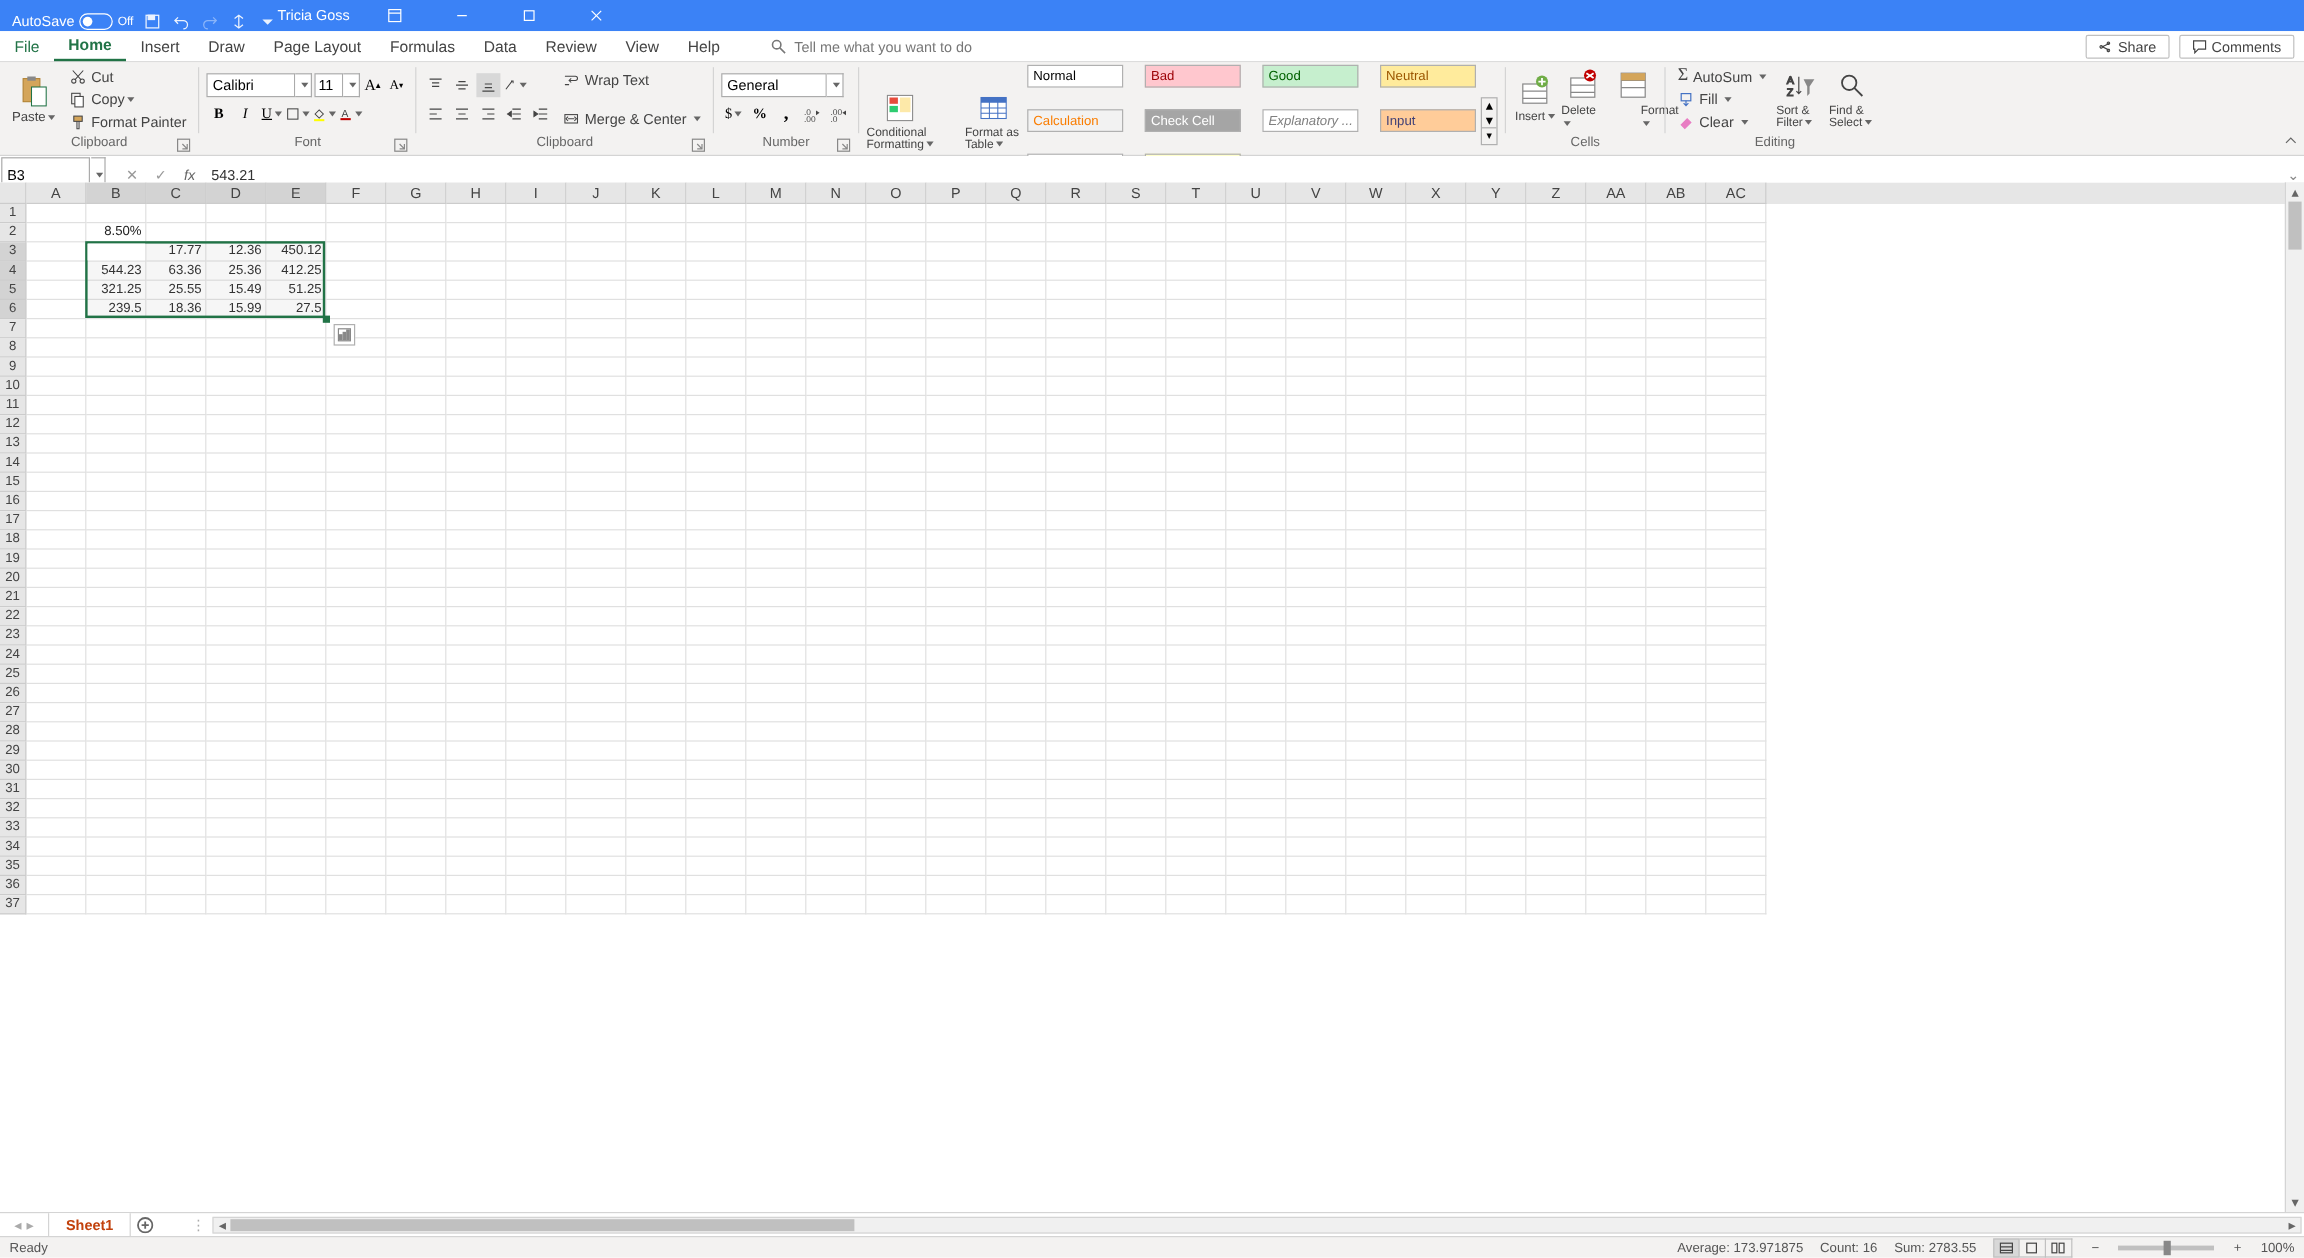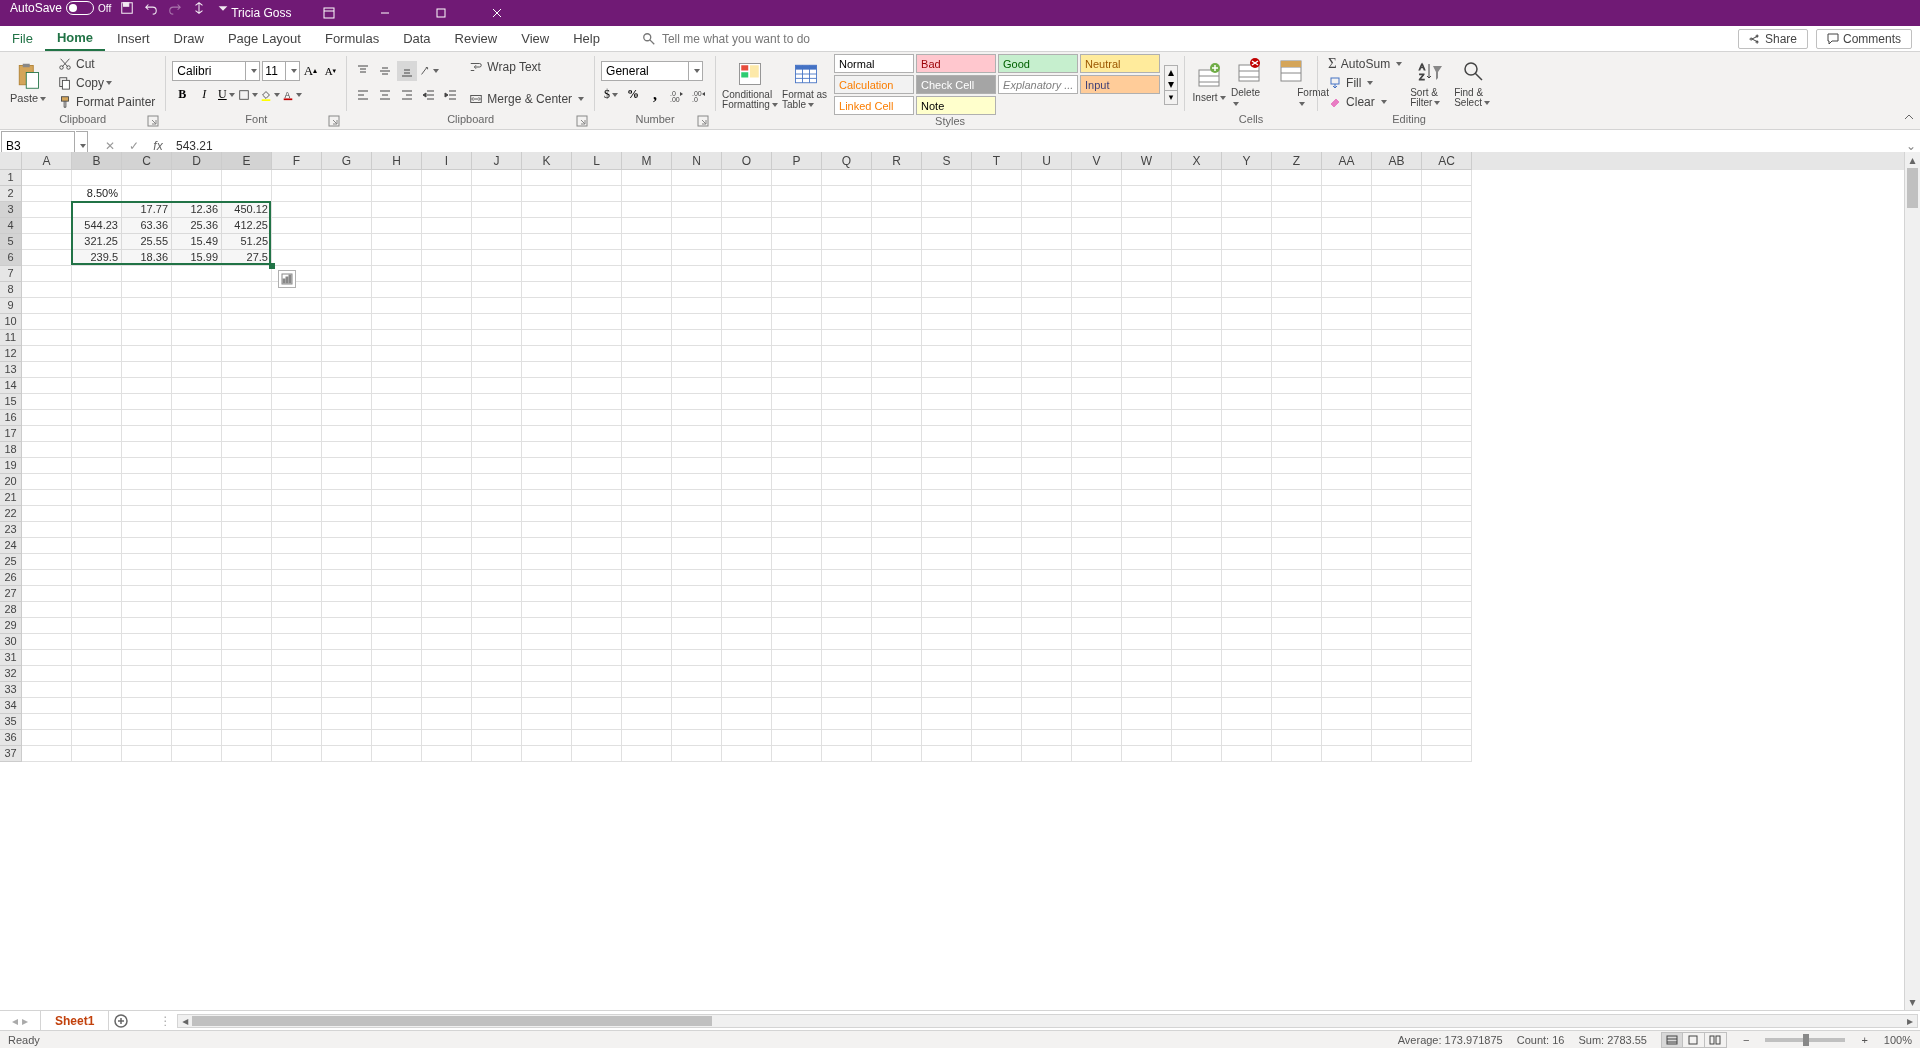--- a/index.html
+++ b/index.html
@@ -1,19 +1,19 @@
 <!DOCTYPE html>
 <html><head>
 <meta charset="utf-8">
 <style>
 * { margin: 0; padding: 0; box-sizing: border-box; font-family: 'Segoe UI', Tahoma, sans-serif; }
 body { background: #fff; overflow: hidden; font-size: 12px; user-select: none; }
 
 
-.title-bar { height: 26px; background: #701a75; display: flex; align-items: flex-start; color: #fff; font-size: 12px; }
+.title-bar { height: 26px; background: #3b82f6; display: flex; align-items: flex-end; color: #fff; font-size: 12px; }
 .title-left { display: flex; align-items: center; gap: 8px; padding-left: 10px; }
 .autosave { display: flex; align-items: center; gap: 4px; }
 .toggle-off { width: 28px; height: 14px; border: 1px solid #fff; border-radius: 8px; position: relative; }
 .toggle-off::after { content: ''; position: absolute; width: 8px; height: 8px; background: #fff; border-radius: 50%; top: 2px; left: 2px; }
 .qat-icon { width: 16px; height: 16px; display: flex; align-items: center; justify-content: center; cursor: pointer; opacity: .9; }
 .qat-icon svg { width: 14px; height: 14px; }
 .title-center { flex: 1; text-align: center; }
 .title-right { display: flex; align-items: center; gap: 20px; padding-right: 4px; }
 .win-btn { width: 36px; height: 26px; display: flex; align-items: center; justify-content: center; cursor: pointer; }
 
@@ -42,21 +42,21 @@
 .row-item { display: flex; align-items: center; gap: 4px; padding: 1px 4px; cursor: pointer; font-size: 12px; color: #444; height: 18px; }
 .row-item svg { width: 14px; height: 14px; }
 .mini-btn { width: 20px; height: 20px; display: flex; align-items: center; justify-content: center; cursor: pointer; }
 .mini-btn svg { width: 14px; height: 14px; }
 .font-sel { display: flex; align-items: center; }
 .font-name { width: 74px; height: 20px; border: 1px solid #ababab; background: #fff; padding-left: 4px; display: flex; align-items: center; font-size: 12px; }
 .font-dd { width: 14px; height: 20px; border: 1px solid #ababab; border-left: 0; background: #fff; display: flex; align-items: center; justify-content: center; cursor: pointer; }
 .font-size { width: 24px; height: 20px; border: 1px solid #ababab; background: #fff; padding-left: 2px; display: flex; align-items: center; font-size: 12px; margin-left: 2px; }
 .num-fmt { width: 88px; height: 20px; border: 1px solid #ababab; background: #fff; padding-left: 4px; display: flex; align-items: center; font-size: 12px; }
 .style-cell { width: 80px; height: 19px; border: 1px solid #b0b0b0; display: flex; align-items: center; padding-left: 4px; font-size: 11px; cursor: pointer; }
-.style-grid { display: grid; grid-template-columns: repeat(4, 80px); grid-template-rows: 19px 19px; gap: 2px; }
+.style-grid { display: grid; grid-template-columns: repeat(4, 80px); grid-template-rows: 19px 19px; gap: 18px; }
 .collapse-ribbon { position: absolute; bottom: 2px; right: 4px; cursor: pointer; }
 
 
 .fbar-wrap { display: flex; height: 32px; border-bottom: 1px solid #d4d4d4; align-items: stretch; background: #fff; position:relative; }
 .name-box { width: 74px; border: 1px solid #ababab; margin: 1px; display: flex; align-items: center; padding-left: 4px; background: #fff; }
 .name-dd { width: 12px; display: flex; align-items: center; justify-content: center; border: 1px solid #ababab; border-left: 0; margin: 1px 0; cursor: pointer; }
 .fb-btn { width: 24px; display: flex; align-items: center; justify-content: center; color: #999; cursor: pointer; }
 .fx { width: 24px; display: flex; align-items: center; justify-content: center; font-style: italic; color: #666; cursor: pointer; }
 .formula-input { flex: 1; display: flex; align-items: center; padding-left: 6px; color: #333; }
 .fbar-expand { width:18px; display:flex; align-items:center; justify-content:center; cursor:pointer; color:#888;}
@@ -443,21 +443,21 @@
     <div class="group-body">
       <div class="big-btn" style="width:56px;">
         <svg viewBox="0 0 32 32">
             <rect x="4" y="4" width="24" height="24" fill="#fff" stroke="#888"></rect>
             <rect x="6" y="6" width="8" height="6" fill="#e74c3c"></rect>
             <rect x="6" y="14" width="8" height="6" fill="#2ecc71"></rect>
             <rect x="16" y="6" width="10" height="14" fill="#fde9a9"></rect>
           </svg>
         <span class="tri-down" style="font-size:10px;line-height:10px;">Conditional Formatting</span>
       </div>
-      <div class="big-btn" style="width:48px;">
+      <div class="big-btn" style="width:48px;margin-left:22px;">
         <svg viewBox="0 0 32 32">
             <rect x="4" y="6" width="24" height="20" fill="#fff" stroke="#4472c4"></rect>
             <rect x="4" y="6" width="24" height="5" fill="#4472c4"></rect>
             <line x1="4" y1="16" x2="28" y2="16" stroke="#4472c4"></line>
             <line x1="4" y1="21" x2="28" y2="21" stroke="#4472c4"></line>
             <line x1="12" y1="6" x2="12" y2="26" stroke="#4472c4"></line>
             <line x1="20" y1="6" x2="20" y2="26" stroke="#4472c4"></line>
           </svg>
         <span class="tri-down" style="font-size:10px;line-height:10px;">Format as Table</span>
       </div>

